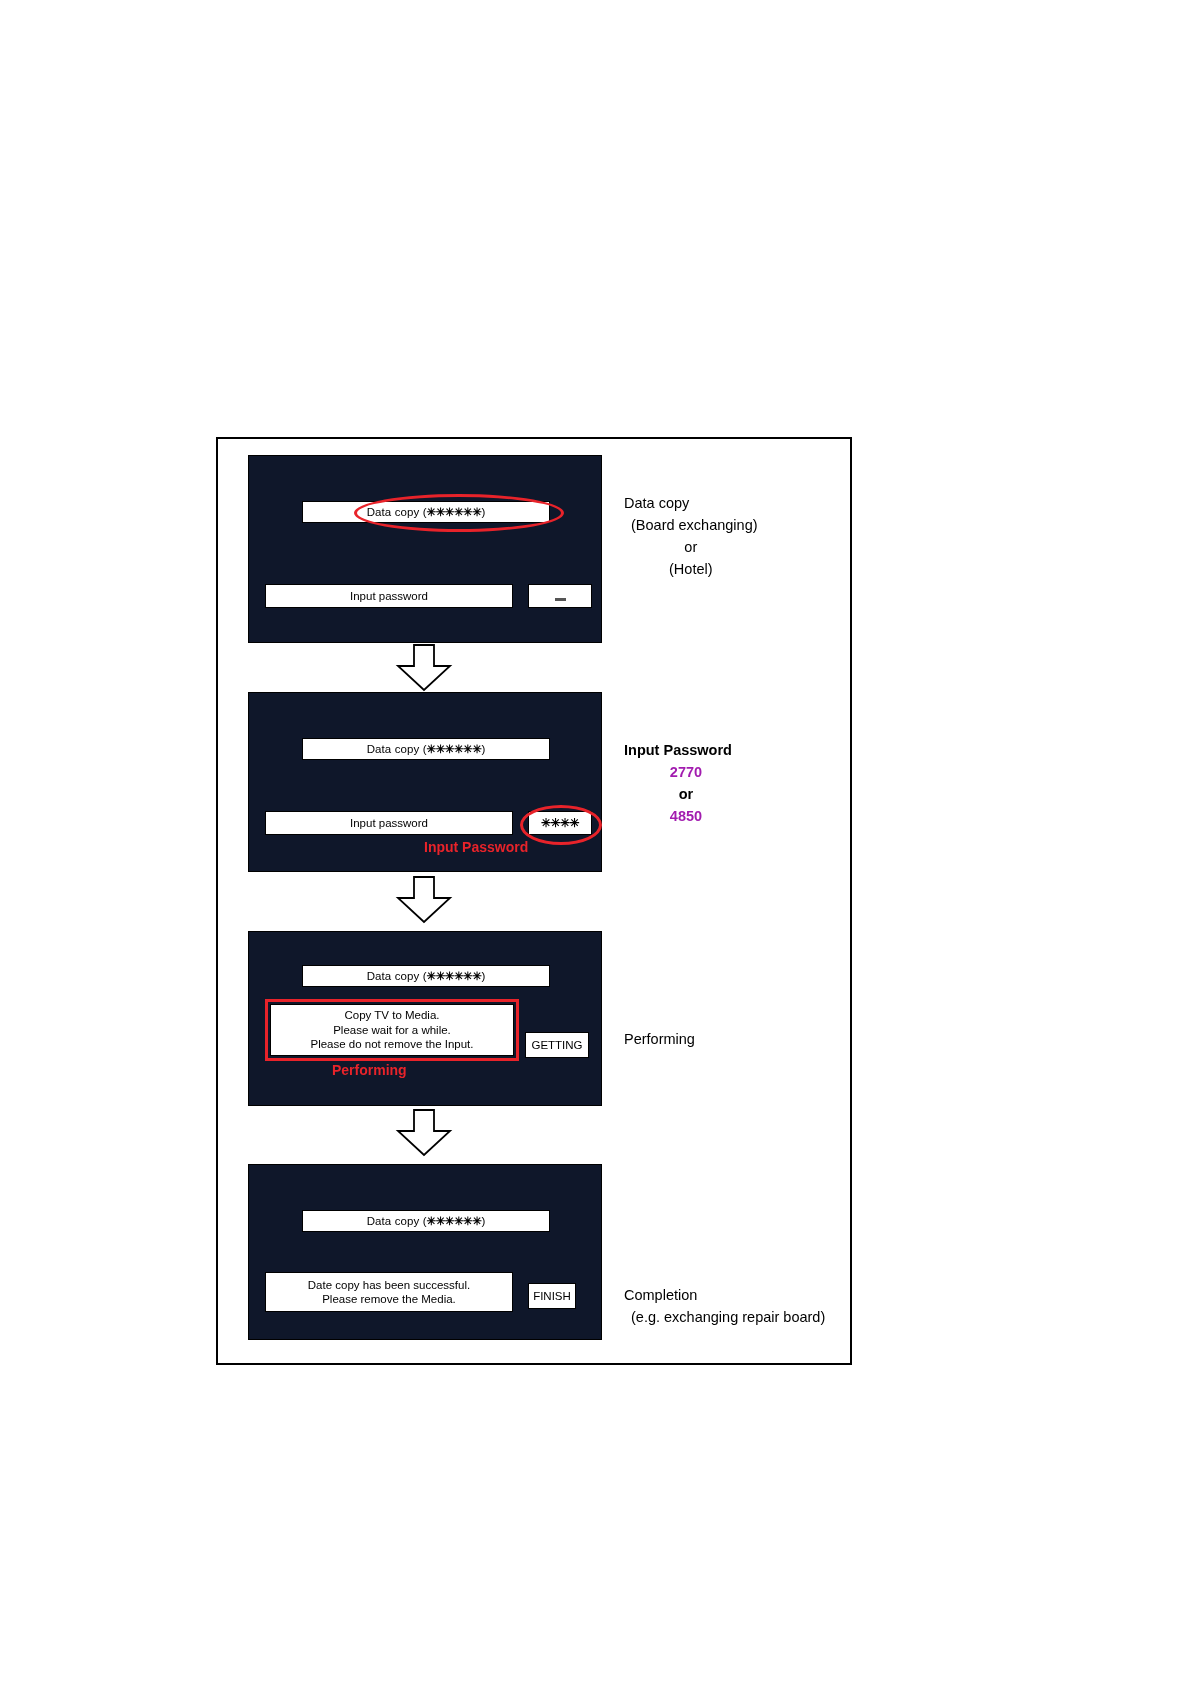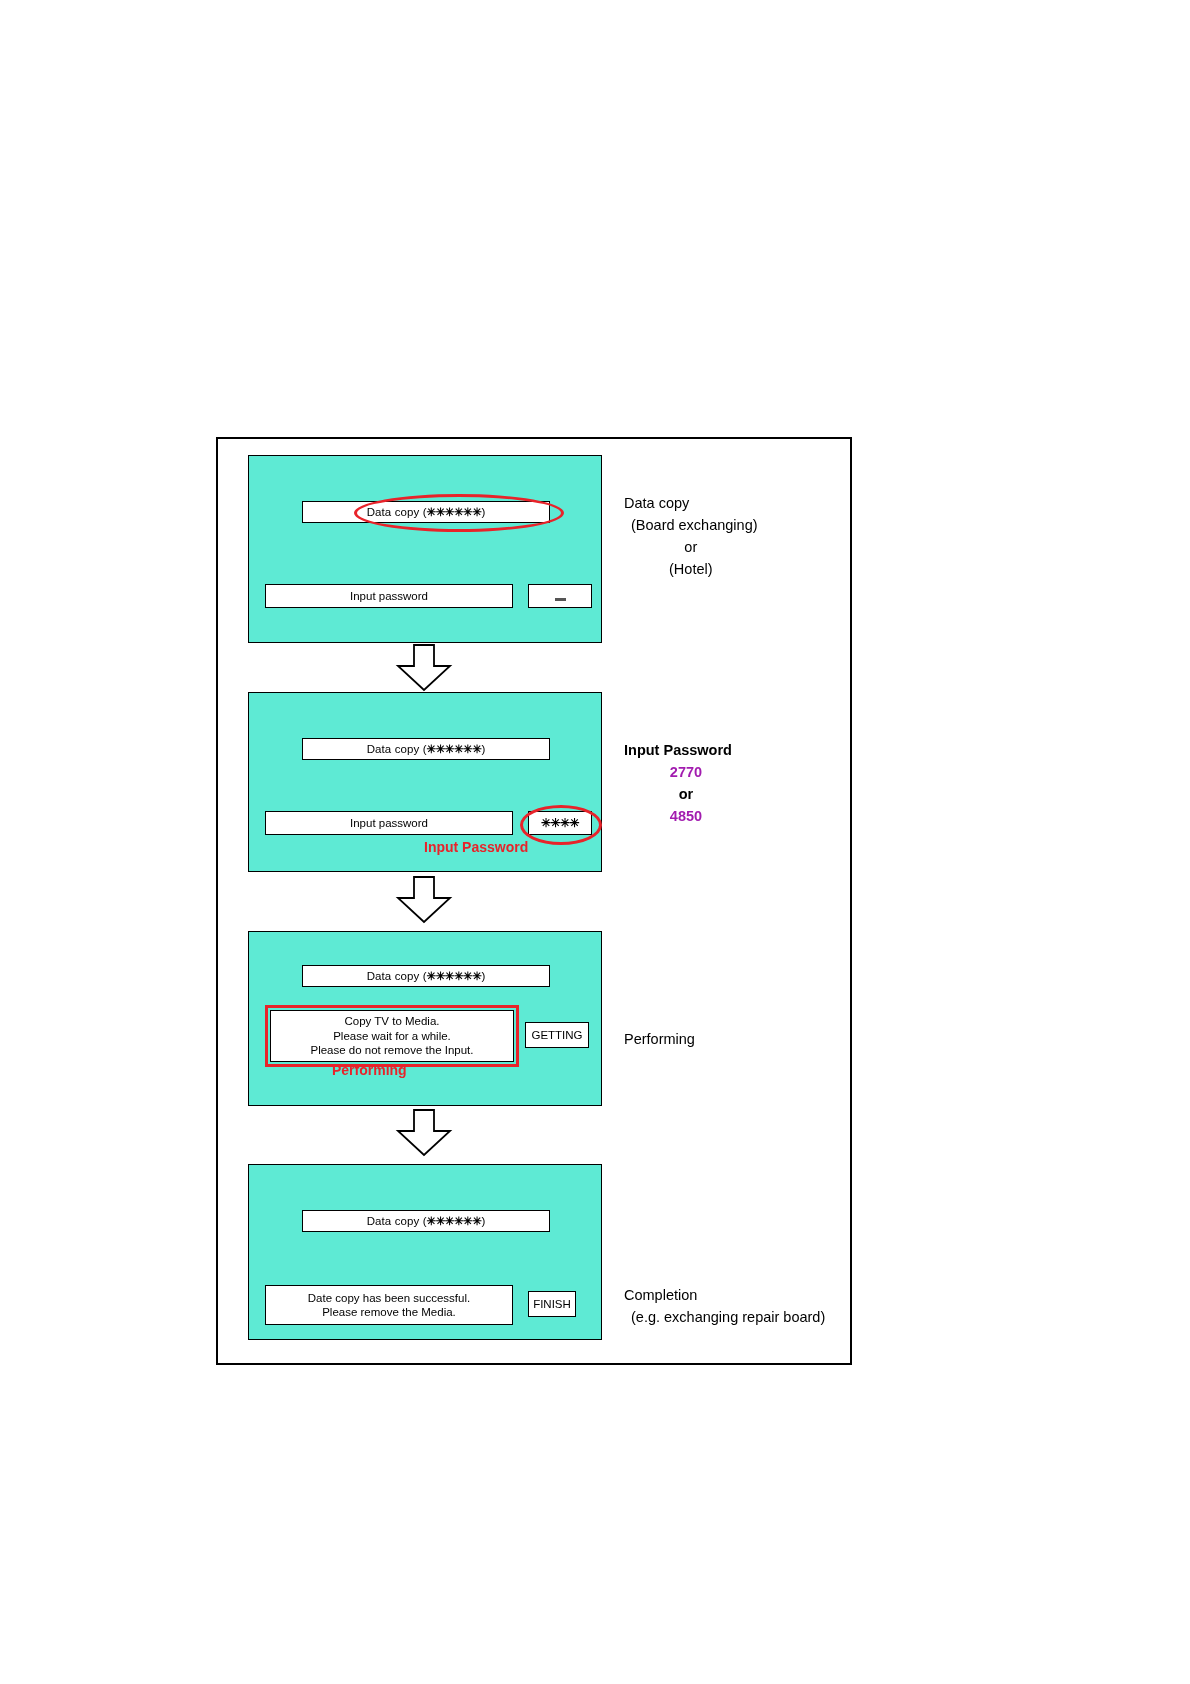--- a/index.html
+++ b/index.html
@@ -27,21 +27,21 @@
     border: 2px solid #000;
     box-sizing: border-box;
     background: #fff;
   }
 
   
   .panel {
     position: absolute;
     border: 1.6px solid #000;
     box-sizing: border-box;
-    background: #5eead4;
+    background: #0f172a;
   }
   .panel-1 { left: 30px; top: 16px;  width: 354px; height: 188px; }
   .panel-2 { left: 30px; top: 253px; width: 354px; height: 180px; }
   .panel-3 { left: 30px; top: 492px; width: 354px; height: 175px; }
   .panel-4 { left: 30px; top: 725px; width: 354px; height: 176px; }
 
   
   .titlebar {
     position: absolute;
     left: 53px;
@@ -104,31 +104,31 @@
     margin-top: 7px;
   }
 
   
   .p2row   { left: 16px; top: 118px; }
   .p2-msg  { width: 248px; height: 24px; }
   .p2-btn  { width: 64px;  height: 24px; margin-left: 15px;
              font-weight: bold; letter-spacing: -0.5px; font-size: 12px; }
 
   
-  .p3row   { left: 16px; top: 73px; align-items: center; }
+  .p3row   { left: 16px; top: 67px; }
   .p3-redwrap {
     border: 3px solid #e8232a;
     padding: 2px;
     box-sizing: border-box;
   }
   .p3-msg  { width: 244px; height: 52px; }
   .p3-btn  { width: 64px;  height: 26px; margin-left: 6px; margin-bottom: 3px; }
 
   
-  .p4row   { left: 16px; top: 120px; align-items: center; }
+  .p4row   { left: 16px; top: 107px; }
   .p4-msg  { width: 248px; height: 40px; }
   .p4-btn  { width: 48px;  height: 26px; margin-left: 15px; margin-bottom: 3px; }
 
   
   .red-label {
     position: absolute;
     color: #e8232a;
     font-weight: bold;
     font-size: 14px;
     white-space: nowrap;

